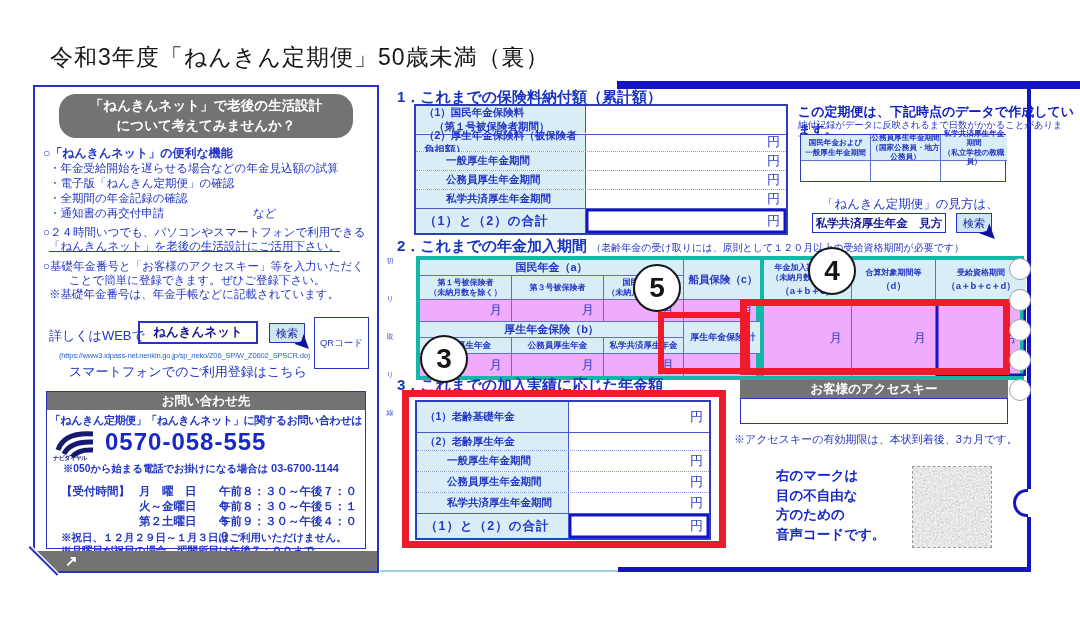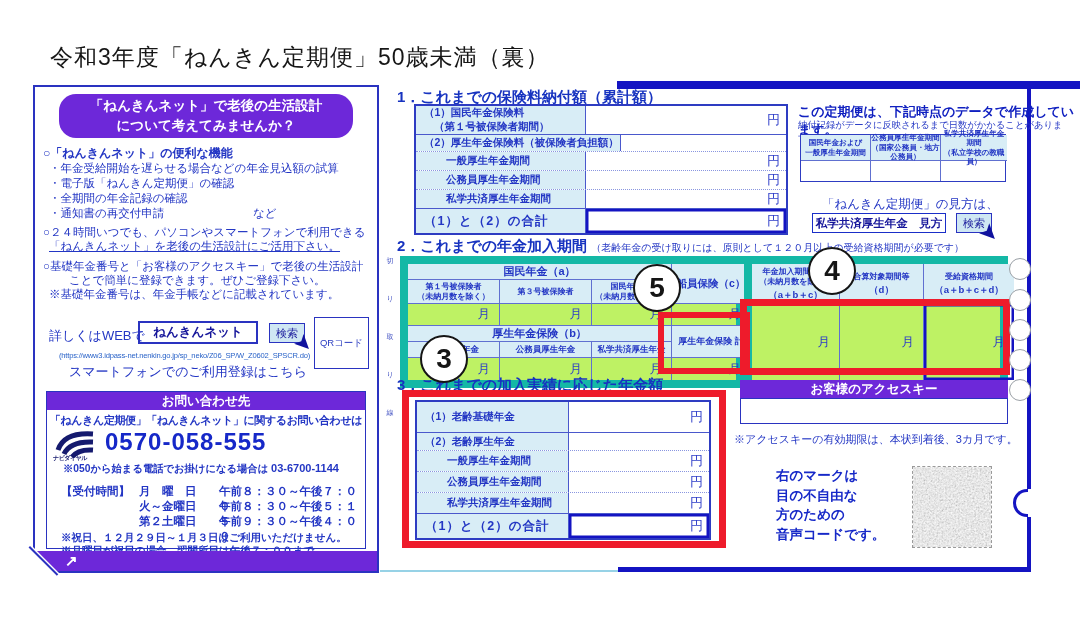--- a/index.html
+++ b/index.html
@@ -1,20 +1,20 @@
 <!DOCTYPE html>
 <html><head>
 <meta charset="utf-8">
 <style>
   html,body{margin:0;padding:0;background:#fff;}
   .page{position:relative;width:1080px;height:635px;background:#fff;overflow:hidden;
         font-family:"Liberation Sans",sans-serif;-webkit-font-smoothing:antialiased;}
   .abs{position:absolute;}
   .bl{color:#2336c4;font-weight:bold;}
-  .navy{background:#6d28d9;color:#fff;text-align:center;}
+  .navy{background:#737373;color:#fff;text-align:center;}
 
   
   .doc-title{left:50px;top:42px;font-size:23px;color:#161616;letter-spacing:1px;font-weight:500;}
 
   
   .lpanel{left:33px;top:85px;width:346px;height:488px;border:2px solid #2a33c0;box-sizing:border-box;
           clip-path:polygon(0 0,100% 0,100% 100%,26px 100%,0 calc(100% - 26px));font-size:11.5px;color:#2336c4;}
   .bevel-line{left:30px;top:546px;width:40px;height:2px;background:#2a33c0;transform:rotate(45deg);transform-origin:0 0;}
   .pill{left:24px;top:7px;width:294px;height:44px;border-radius:17px;font-weight:700;font-size:13.5px;
         display:flex;flex-direction:column;align-items:center;justify-content:center;line-height:1.45;}
@@ -73,21 +73,21 @@
   .it{left:800px;top:134px;width:206px;display:grid;grid-template-columns:70px 70px 66px;
       grid-template-rows:26px 20px;border:1.5px solid #2e3cc2;box-sizing:border-box;}
   .it div{border-right:1px solid #6070d0;border-bottom:1px solid #6070d0;box-sizing:border-box;}
   .it .hd{background:#d8edf6;display:flex;flex-direction:column;align-items:center;justify-content:center;
           font-size:7.6px;color:#2336c4;font-weight:600;line-height:1.25;text-align:center;}
   .it .lastc{border-right:none;} .it .lastr{border-bottom:none;}
   .mikata-box{left:812px;top:213px;width:134px;height:20px;border:1.5px solid #1a2ec8;box-sizing:border-box;
           display:flex;align-items:center;justify-content:center;font-weight:700;font-size:11.5px;color:#15159a;}
 
   
-  .g{display:grid;border:8px solid #14b8a6;box-sizing:border-box;background:#bef264;}
+  .g{display:grid;border:4px solid #14b8a6;box-sizing:border-box;background:#f0abfc;margin-left:16px;}
   .g > div{border-right:1px solid #6070d0;border-bottom:1px solid #6070d0;box-sizing:border-box;
            display:flex;align-items:center;justify-content:center;text-align:center;}
   .g .band{background:#d8edf6;font-size:11px;font-weight:700;color:#2336c4;}
   .g .hd{background:#d8edf6;flex-direction:column;font-size:8px;color:#2336c4;font-weight:600;line-height:1.25;}
   .g .val{justify-content:flex-end;padding-right:9px;font-size:12.5px;color:#2d3cc8;}
   .g .lastc{border-right:none;} .g .lastr{border-bottom:none;}
   .g2l{left:400px;top:256px;width:344px;grid-template-columns:92px 92px 80px 78px;
        grid-template-rows:16px 24px 22px 16px 16px 22px;}
   .g2r{left:744px;top:256px;width:264px;grid-template-columns:88px 84px 90px;grid-template-rows:40px 76px;}
   .g2r .hd .l3{font-weight:700;font-size:9.5px;margin-top:2px;}
@@ -122,21 +122,21 @@
       <span>について考えてみませんか？</span>
     </div>
     <div class="abs feat-h" style="top:58px;">○「ねんきんネット」の便利な機能</div>
     <div class="abs feat" style="top:74px;">・年金受給開始を遅らせる場合などの年金見込額の試算</div>
     <div class="abs feat" style="top:89px;">・電子版「ねんきん定期便」の確認</div>
     <div class="abs feat" style="top:104px;">・全期間の年金記録の確認</div>
     <div class="abs feat" style="top:119px;">・通知書の再交付申請</div>
     <div class="abs feat" style="top:119px;left:218px;">など</div>
     <div class="abs p24" style="top:138px;">○２４時間いつでも、パソコンやスマートフォンで利用できる</div>
     <div class="abs p24" style="top:152px;left:14px;text-decoration:underline;">「ねんきんネット」を老後の生活設計にご活用下さい。</div>
-    <div class="abs p24" style="top:172px;">○基礎年金番号と「お客様のアクセスキー」で老後の生活設計</div>
+    <div class="abs p24" style="top:172px;">○基礎年金番号と「お客様のアクセスキー」等を入力いただく</div>
     <div class="abs p24" style="top:186px;left:14px;margin-left:20px;">ことで簡単に登録できます。ぜひご登録下さい。</div>
     <div class="abs p24" style="top:200px;left:14px;">※基礎年金番号は、年金手帳などに記載されています。</div>
 
     <div class="abs webrow-prefix">詳しくはWEBで</div>
     <div class="abs webbox">ねんきんネット</div>
     <div class="abs searchbtn lp-search">検索</div>
     <svg class="abs cursor" style="left:258px;top:246px;" width="17" height="17" viewBox="0 0 16 16">
       <path d="M15 15 L10 1 L7.8 7.8 L1 10 Z" fill="#10129e"></path>
     </svg>
     <div class="abs urltxt">(https://www3.idpass-net.nenkin.go.jp/sp_neko/Z06_SP/W_Z0602_SPSCR.do)</div>
@@ -182,29 +182,29 @@
   <div class="abs botnavy"></div>
 
   <div class="abs mglyph" style="top:256px;">切</div>
   <div class="abs mglyph" style="top:294px;">り</div>
   <div class="abs mglyph" style="top:332px;">取</div>
   <div class="abs mglyph" style="top:370px;">り</div>
   <div class="abs mglyph" style="top:408px;">線</div>
 
   <div class="abs sec-title" style="left:397px;top:88px;">1．これまでの保険料納付額（累計額）</div>
   <div class="abs vt" style="left:414px;top:104px;width:374px;">
-    <div class="row" style="height:28px;">
+    <div class="row" style="height:28px;flex-direction:column;">
       <div class="lab" style="width:170px;">
         <span>（1）国民年金保険料</span>
         <span style="padding-left:10px;">（第１号被保険者期間）</span>
       </div>
       <div class="val">円</div>
     </div>
     <div class="row sol" style="height:17px;">
-      <div class="lab" style="width:205px;">（2）厚生年金保険料（被保険者負担額）</div>
+      <div class="lab" style="width:170px;">（2）厚生年金保険料（被保険者負担額）</div>
       <div class="val"></div>
     </div>
     <div class="row dot" style="height:19px;">
       <div class="lab ind" style="width:170px;">一般厚生年金期間</div>
       <div class="val">円</div>
     </div>
     <div class="row dot" style="height:19px;">
       <div class="lab ind" style="width:170px;">公務員厚生年金期間</div>
       <div class="val">円</div>
     </div>

